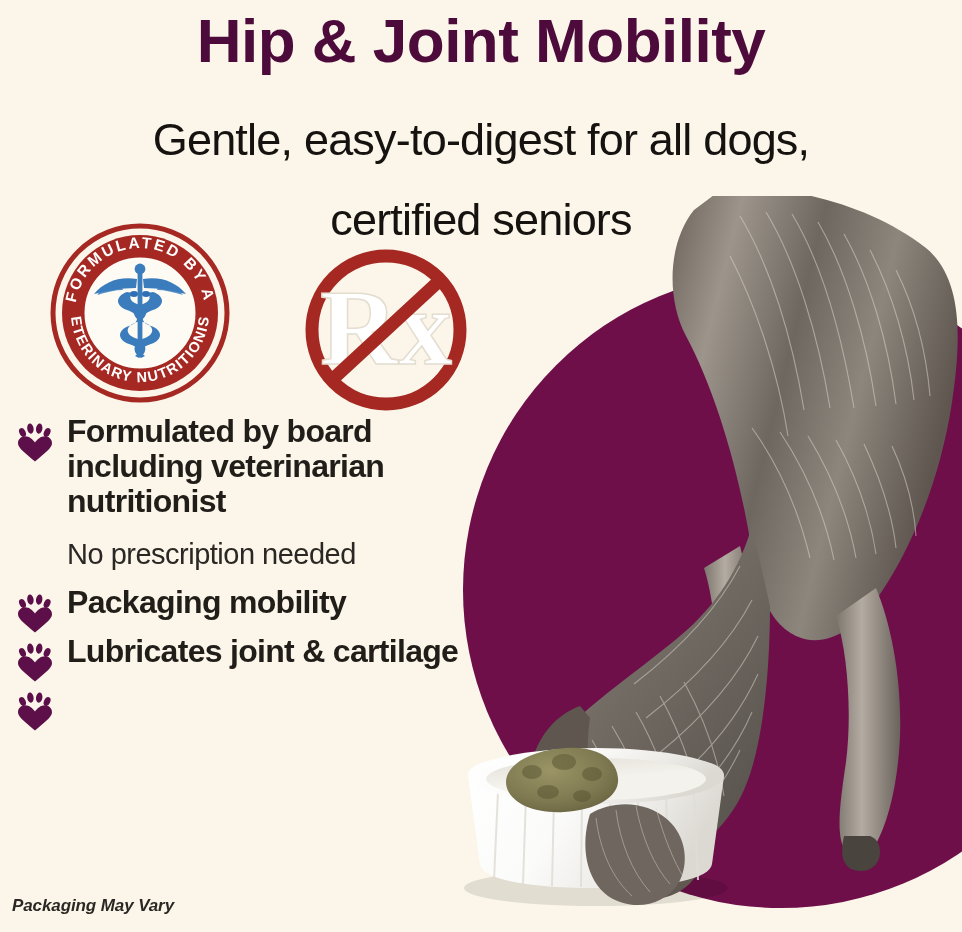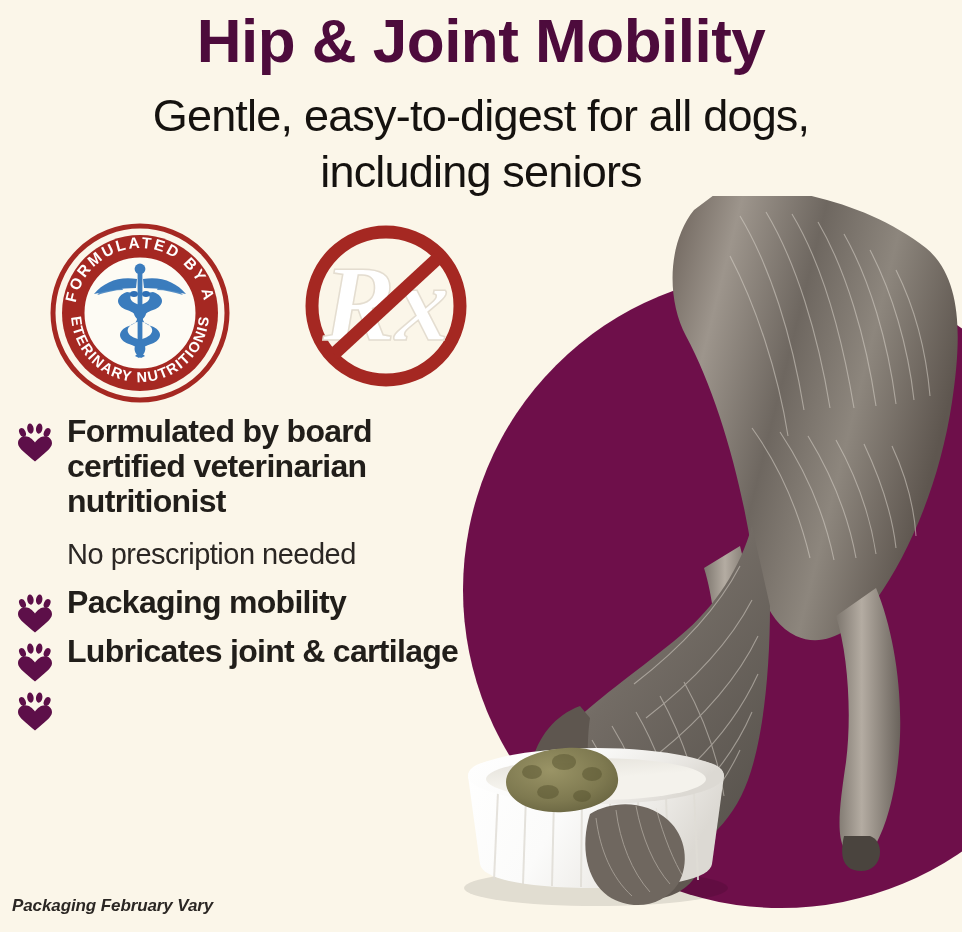--- a/index.html
+++ b/index.html
@@ -51,44 +51,43 @@
     left: 24px;
     top: 88px;
     width: 914px;
     text-align: center;
     font-size: 45px;
     line-height: 56px;
     font-weight: normal;
     letter-spacing: -0.8px;
     color: #15120f;
   }
-  .subhead-line { display: block; }
+  .subhead-line { display: block; margin-top: 24px; }
 
   
   .badges {
     position: absolute;
     left: 44px;
     top: 222px;
     width: 400px;
     height: 180px;
   }
   .vet-seal {
     position: absolute;
     left: 5px;
     top: 0px;
     width: 182px;
     height: 182px;
   }
   .rx-badge {
     position: absolute;
     left: 258px;
-    top: 0;
+    top: 24px;
     width: 168px;
     height: 168px;
-    font-style: italic;
   }
 
   
   .benefits {
     position: absolute;
     left: 10px;
     top: 414px;
     width: 452px;
   }
   .benefit {
@@ -148,21 +147,21 @@
 <body>
 
 <div id="stage">
 
   <div class="hero-circle"></div>
 
   <div class="headline">Hip &amp; Joint Mobility</div>
 
   <div class="subhead">
     <span class="subhead-line">Gentle, easy-to-digest for all dogs,</span>
-    <span class="subhead-line">including seniors</span>
+    <span class="subhead-line">certified seniors</span>
   </div>
 
   <div class="badges">
 
     <div class="vet-seal">
       <svg viewBox="0 0 182 182" width="182" height="182" aria-hidden="true">
         <defs>
           <path id="arcTop" d="M 26,91 A 65,65 0 0 1 156,91"></path>
           <path id="arcBot" d="M 22,91 A 69,69 0 0 0 160,91"></path>
         </defs>
@@ -218,21 +217,21 @@
             <ellipse cx="8.5" cy="10.5" rx="3.1" ry="4.7" transform="rotate(-24 8.5 10.5)"></ellipse>
             <ellipse cx="16.4" cy="6.6" rx="3.2" ry="5.1" transform="rotate(-9 16.4 6.6)"></ellipse>
             <ellipse cx="25.2" cy="6.6" rx="3.2" ry="5.1" transform="rotate(9 25.2 6.6)"></ellipse>
             <ellipse cx="33.1" cy="10.5" rx="3.1" ry="4.7" transform="rotate(24 33.1 10.5)"></ellipse>
             <path d="M21 39.5 C 12 31.5, 4 26.2, 4 21.2 C 4 17.1, 7.3 14.3, 11.2 14.3
                      C 15.2 14.3, 18.6 17.2, 21 20.6 C 23.4 17.2, 26.8 14.3, 30.8 14.3
                      C 34.7 14.3, 38 17.1, 38 21.2 C 38 26.2, 30 31.5, 21 39.5 Z"></path>
           </g>
         </svg>
       </span>
-      <span class="benefit-title">Formulated by board certified veterinarian nutritionist</span>
+      <span class="benefit-title">Formulated by board including veterinarian nutritionist</span>
       <span class="benefit-sub">No prescription needed</span>
     </div>
 
     <div class="benefit">
       <span class="paw">
         <svg viewBox="0 0 42 42" width="42" height="42" aria-hidden="true">
           <g fill="#5d0f49">
             <ellipse cx="8.5" cy="10.5" rx="3.1" ry="4.7" transform="rotate(-24 8.5 10.5)"></ellipse>
             <ellipse cx="16.4" cy="6.6" rx="3.2" ry="5.1" transform="rotate(-9 16.4 6.6)"></ellipse>
             <ellipse cx="25.2" cy="6.6" rx="3.2" ry="5.1" transform="rotate(9 25.2 6.6)"></ellipse>
@@ -410,15 +409,15 @@
                C 250 668, 246 640, 228 624 C 206 604, 172 604, 150 618 Z" fill="#6f675f"></path>
       <g stroke="#ddd7cd" stroke-width="1" opacity="0.45" fill="none">
         <path d="M156 622 C 160 654, 172 682, 192 700"></path>
         <path d="M176 614 C 180 646, 192 676, 210 696"></path>
         <path d="M196 610 C 202 642, 214 670, 230 688"></path>
         <path d="M216 612 C 224 642, 234 666, 244 682"></path>
       </g>
     </svg>
   </div>
 
-  <div class="footnote">Packaging February Vary</div>
+  <div class="footnote">Packaging May Vary</div>
 
 </div>
 
 </body></html>

